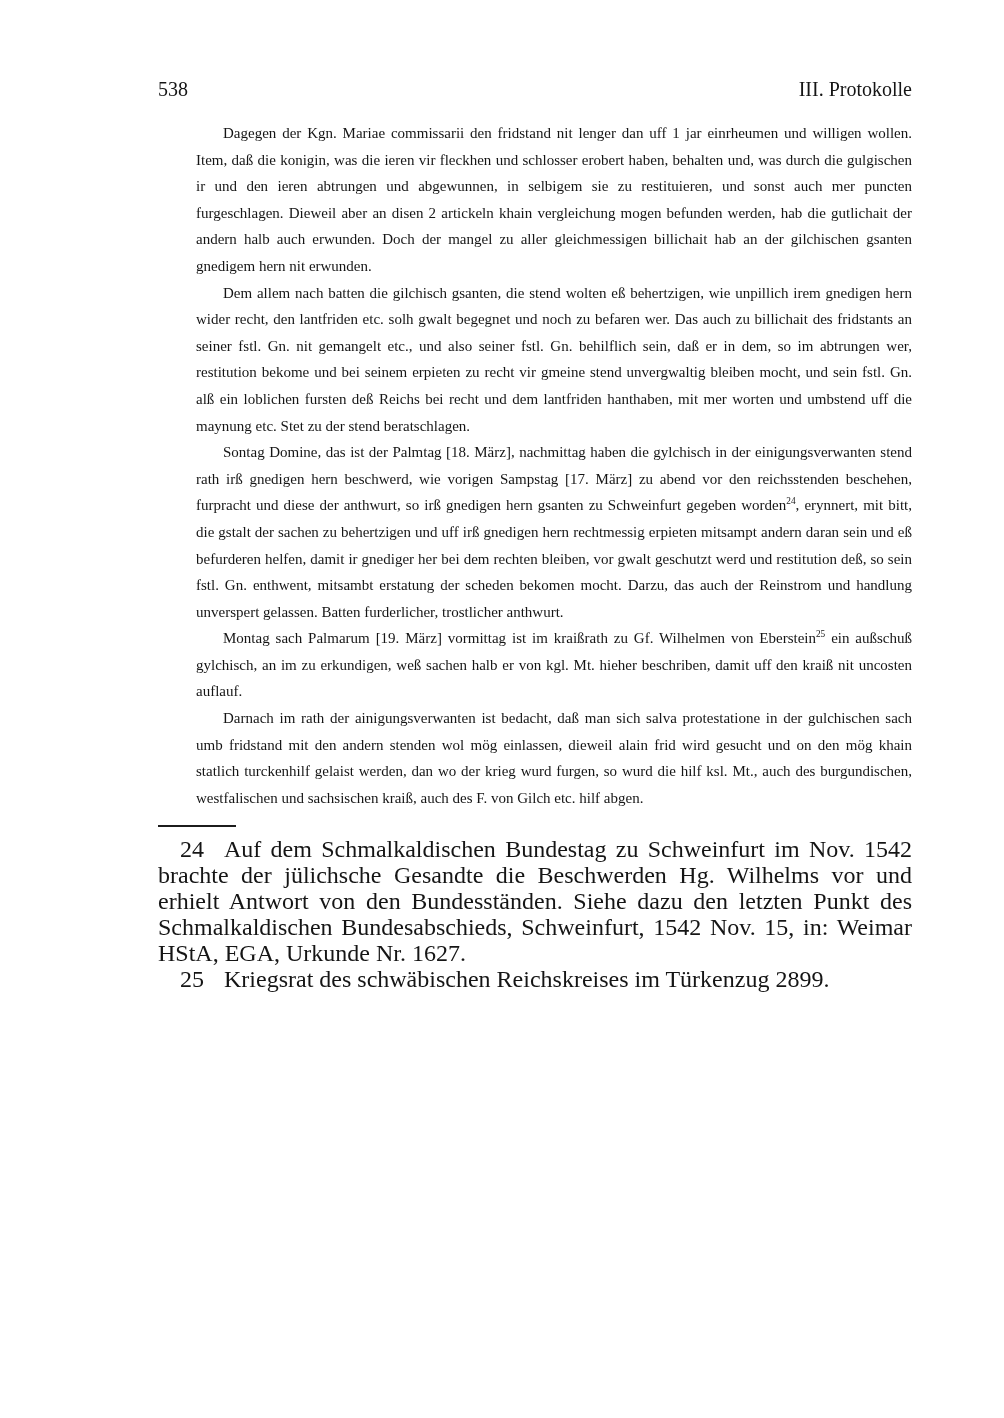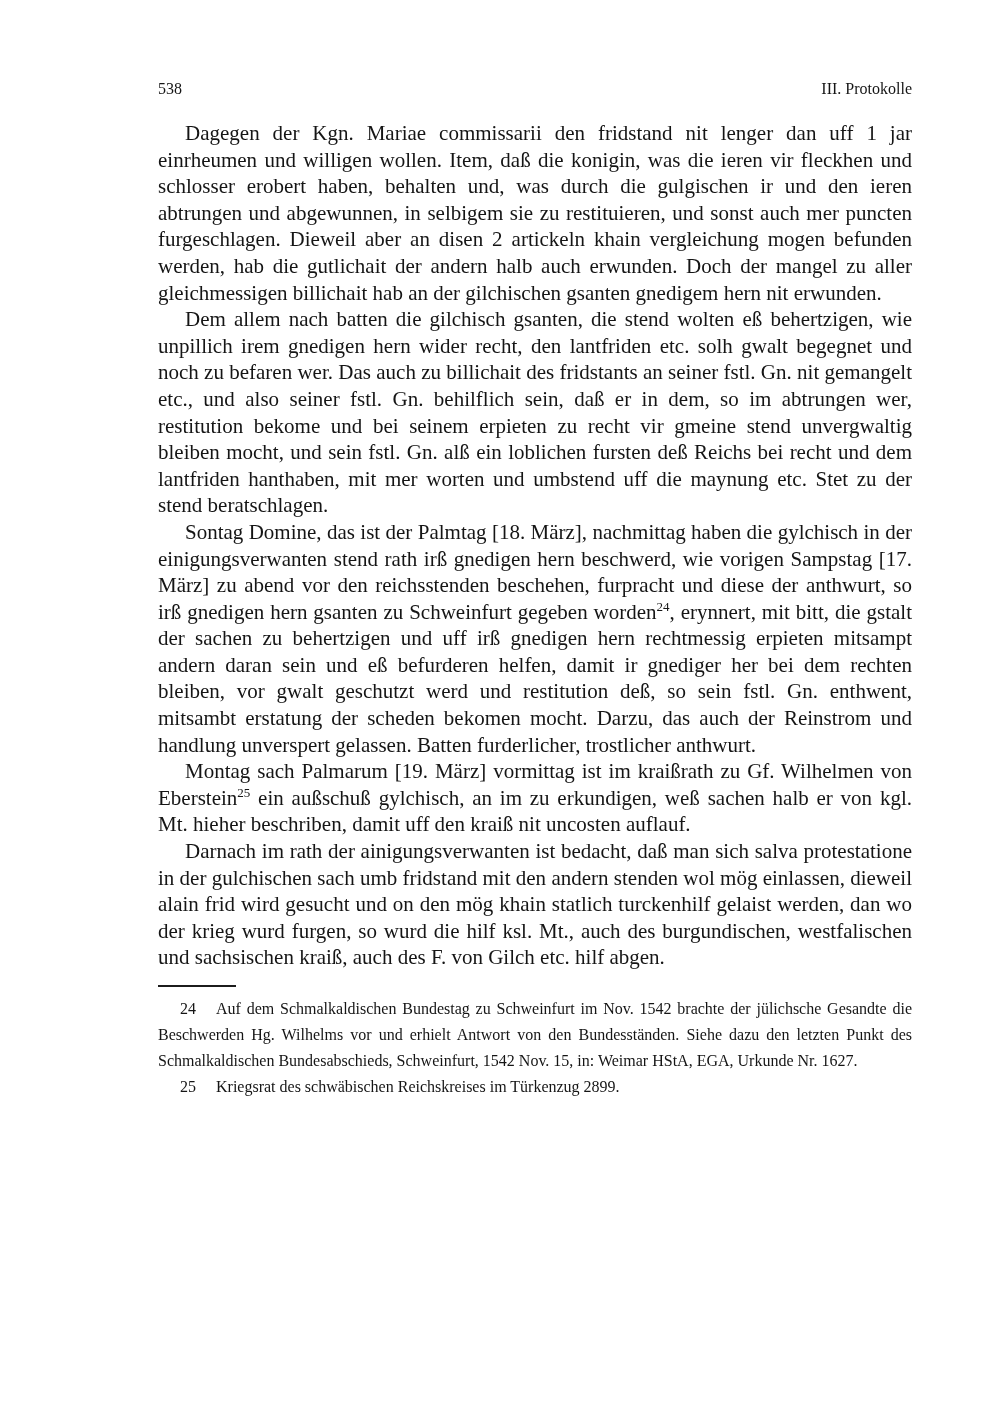--- a/index.html
+++ b/index.html
@@ -14,40 +14,41 @@
     box-sizing: border-box;
     background: #ffffff;
     color: #151515;
     font-family: "Liberation Serif", serif;
     padding: 76px 92px 0 158px;
     overflow: hidden;
   }
   .header {
     position: relative;
     height: 30px;
-    font-size: 16px;
+    font-size: 20px;
     line-height: 26px;
   }
   .page-number {
     position: absolute;
     left: 0;
     top: 0;
   }
   .header-title {
     position: absolute;
     left: 0;
     right: 0;
     top: 0;
     text-align: right;
   }
   .body-text {
     margin-top: 14px;
-    font-size: 21px;
+    font-size: 15px;
     line-height: 26.6px;
     text-align: justify;
+    margin-left: 38px;
   }
   .para {
     margin: 0;
     text-indent: 27px;
   }
   .it {
   }
   sup {
     font-size: 0.62em;
     line-height: 0;
@@ -57,21 +58,21 @@
     margin-top: 14px;
   }
   .fn-rule {
     width: 78px;
     height: 0;
     border-top: 2px solid #1c1c1c;
     margin: 0 0 9px 0;
   }
   .fn-para {
     margin: 0;
-    font-size: 16px;
+    font-size: 24px;
     line-height: 26px;
     text-align: justify;
     text-indent: 22px;
   }
   .fn-marker {
     font-style: normal;
     padding-right: 20px;
   }
 </style>
 </head>

